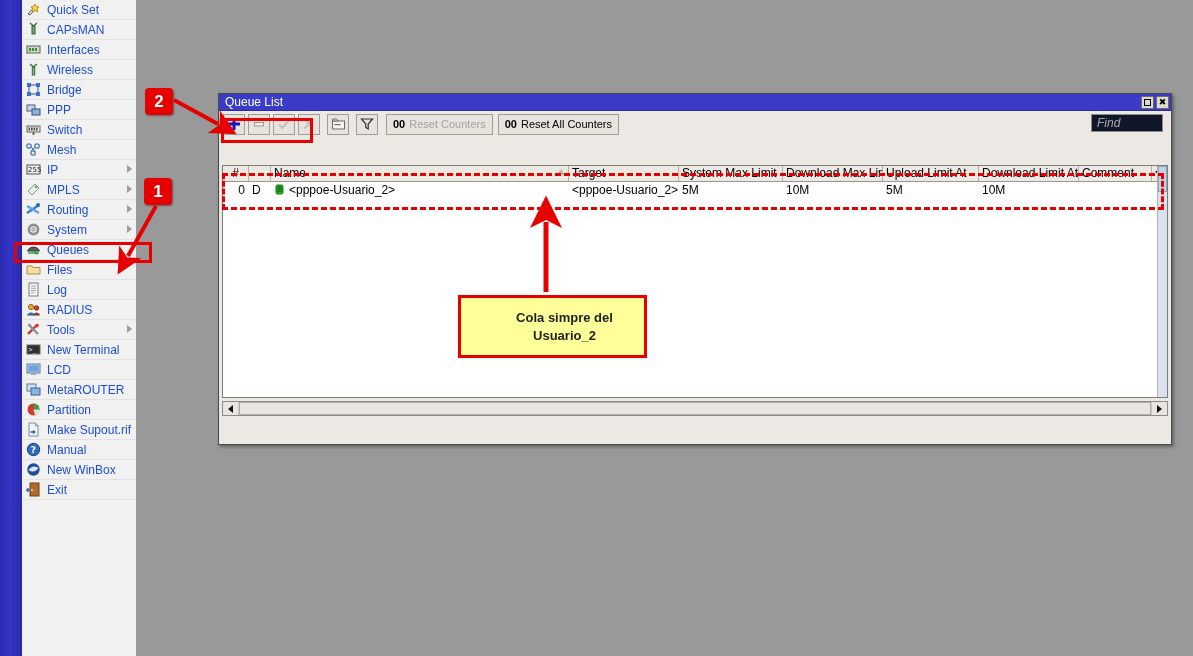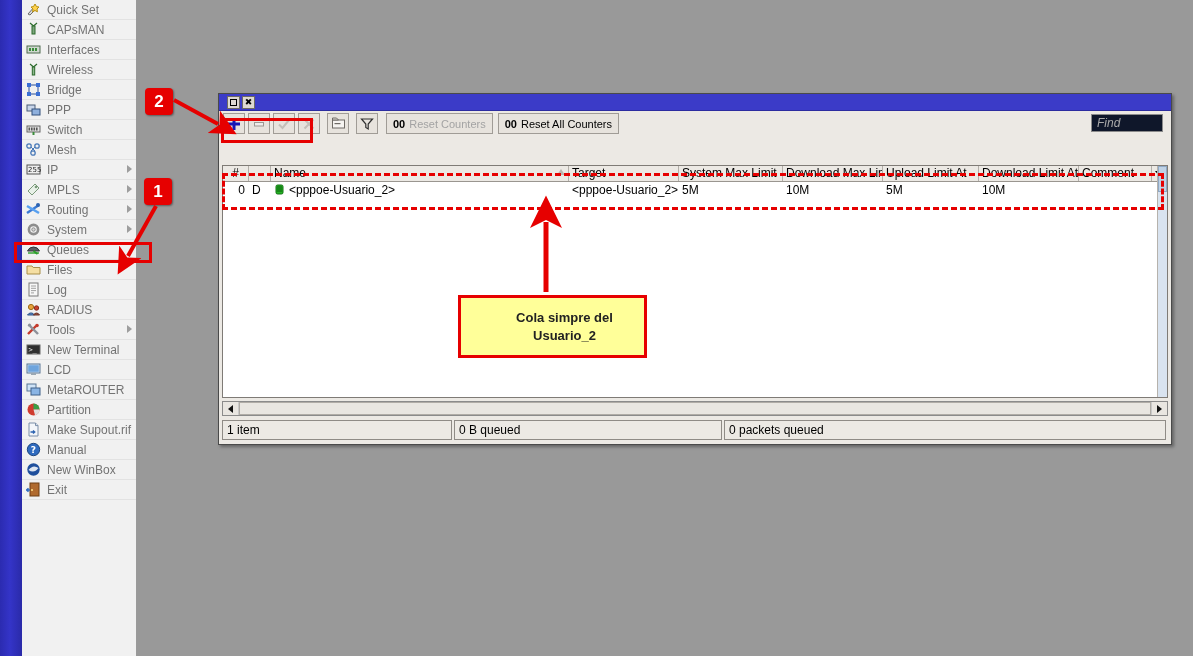--- a/index.html
+++ b/index.html
@@ -19,21 +19,21 @@
   #sidebar{
     position:absolute;left:22px;top:0;width:114px;height:656px;
     background:#f1f1f1;border-right:1px solid #9a9a9a;
   }
   .menu-item{
     height:20px;display:flex;align-items:center;
     padding-left:4px;box-sizing:border-box;
     border-bottom:1px solid #e2e2e2;
     position:relative;cursor:default;
   }
-  .menu-item .mi-label{font-size:12px;color:#737373;padding-left:5px;white-space:nowrap;}
+  .menu-item .mi-label{font-size:12px;color:#1d4ed8;padding-left:5px;white-space:nowrap;}
   .menu-item .mi-arrow{
     position:absolute;right:4px;top:5px;
     width:0;height:0;border-left:5px solid #9d9d9d;
     border-top:4px solid transparent;border-bottom:4px solid transparent;
   }
   .ico{width:16px;height:16px;flex:0 0 16px;position:relative;display:inline-block;}
 
   
   .ico svg{display:block;}
 
@@ -70,21 +70,21 @@
   .tab{
     height:19px;line-height:19px;padding:0 8px;
     background:#e0dcd6;border:1px solid #a8a49e;border-bottom:none;
     font-size:12px;margin-right:1px;box-sizing:border-box;
   }
   .tab.active{background:#f4f2ef;height:21px;line-height:21px;font-weight:normal;}
 
   
   #toolbar{
     height:26px;background:#ece9e4;
-    display:flex;padding:2px 4px;box-sizing:border-box;
+    display:flex;align-items:center;padding:2px 4px;box-sizing:border-box;
     position:relative;
   }
   .tb-icon{
     width:22px;height:21px;margin-right:3px;
     background:#e7e3dd;border:1px solid #a09c96;
     display:flex;align-items:center;justify-content:center;box-sizing:border-box;
   }
   .tb-icon.gap{margin-left:4px;}
   .tb-text-btn{
     height:21px;margin-left:5px;padding:0 6px;
@@ -442,20 +442,21 @@
           <path d="M0.5 8 L4 8 M2.5 6.2 L0.6 8 L2.5 9.8" stroke="#2f6bbf" stroke-width="1.4" fill="none"></path>
         </svg>
       </span>
       <span class="mi-label">Exit</span>
     </div>
   </div>
 
 <div id="queue-window">
 
   <div id="titlebar">
+    <div class="tb-title">Queue List</div>
     <div class="tb-btn">
         <span class="sq"></span>
       </div>
     <div class="tb-btn">✖</div>
   </div>
 
 
   <div id="toolbar">
     <div class="tb-icon">
       <svg width="14" height="14" viewBox="0 0 14 14">
@@ -547,25 +548,20 @@
         <span class="lt"></span>
       </div>
     <div class="hs-track">
         <div class="hs-thumb" style="width:100%"></div>
       </div>
     <div class="hs-arrow">
         <span class="rt"></span>
       </div>
   </div>
 
-  <div id="statusbar">
-      <div class="sb" style="width: 230px; flex: 0 0 230px;">1 item</div>
-      <div class="sb" style="width: 268px; flex: 0 0 268px;">0 B queued</div>
-      <div class="sb" style="width: 999px; flex: 1 1 auto;">0 packets queued</div>
-    </div>
 </div>
 
 <div class="red-box" style="left:14px;top:242px;width:138px;height:21px;"></div>
 <div class="red-box" style="left:221px;top:118px;width:92px;height:25px;"></div>
 <div class="red-dash" style="left:222px;top:173px;width:942px;height:37px;"></div>
 
 <div class="ann-badge" style="left:144px;top:178px;width:28px;height:27px;">1</div>
 <div class="ann-badge" style="left:145px;top:88px;width:28px;height:27px;">2</div>
 
 <svg class="ann" style="left:0;top:0;width:1193px;height:656px;">

